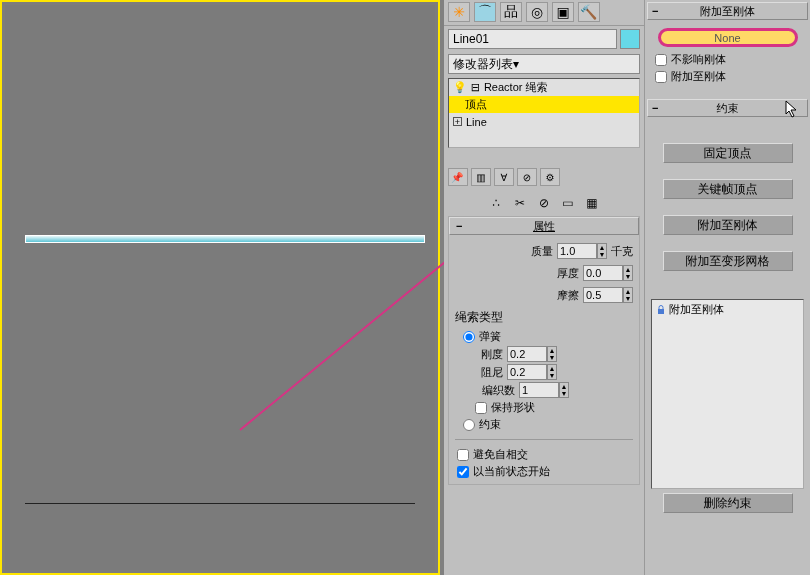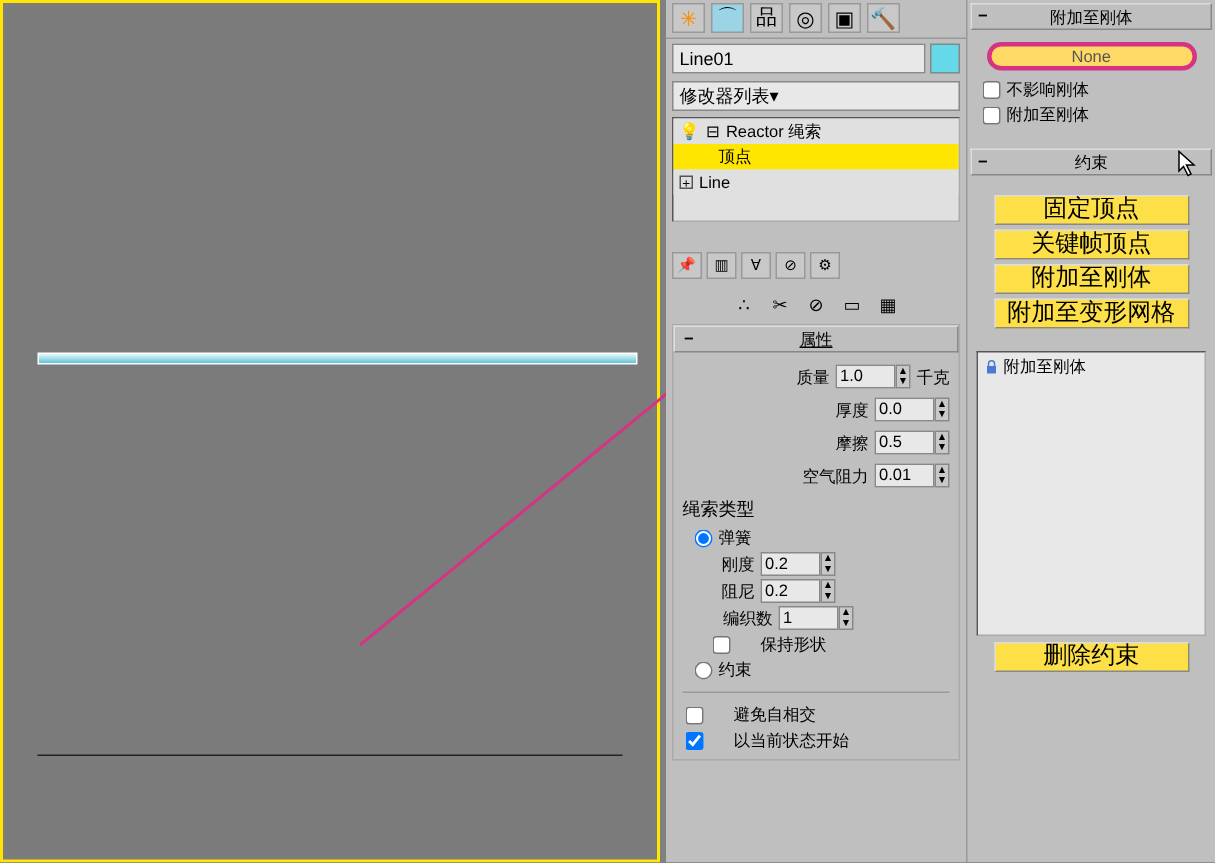--- a/index.html
+++ b/index.html
@@ -61,21 +61,21 @@
   
   .hierarchy {
     margin: 4px 4px 0 4px; height: 70px; background: #e0e0e0;
     border: 1px inset #aaa;
   }
   .h-row {
     display: flex; align-items: center; height: 17px; font-size: 11px;
     padding: 0 4px; gap: 4px;
   }
   .h-row-1 { background: #e0e0e0; }
-  .h-row-2 { background: #ffe600; padding-left: 30px; }
+  .h-row-2 { background: #ffe600; padding-left: 16px; }
   .h-row-3 { background: #e0e0e0; }
   
   .mini-icons {
     margin: 20px 4px 4px 4px; height: 20px; display: flex; gap: 3px;
     justify-content: flex-start;
   }
   .mini-icon { width: 20px; height: 18px; border: 1px solid #999; background: #c8c8c8;
     display: inline-flex; align-items: center; justify-content: center; font-size: 10px; }
   
   .edit-icons {
@@ -109,21 +109,21 @@
     width: 40px; height: 16px; font-size: 11px; border: 1px solid #888;
     background: #e8e8e8; padding: 0 2px;
   }
   .spinner .arrows {
     width: 10px; height: 16px; background: #c8c8c8; border: 1px solid #888;
     font-size: 7px; line-height: 7px; text-align: center;
   }
   
   .group-label { font-size: 12px; margin: 4px 0 2px 0; }
   .radio-row { display: flex; align-items: center; font-size: 11px; gap: 4px; padding: 1px 8px; }
-  .checkbox-row { display: flex; align-items: center; font-size: 11px; gap: 20px; padding: 1px 2px; }
+  .checkbox-row { display: flex; align-items: center; font-size: 11px; gap: 4px; padding: 1px 2px; }
   .sub-spinner-row { display: flex; align-items: center; gap: 4px; font-size: 11px;
     padding: 1px 0 1px 20px; }
   .sub-spinner-row label { width: 28px; text-align: right; }
   hr.sep { border: none; border-top: 1px solid #999; margin: 6px 0; }
   
   
   .far-right {
     position: absolute; left: 644px; top: 0; width: 166px; height: 575px;
     background: #bfbfbf; border-left: 1px solid #999;
   }
@@ -142,23 +142,23 @@
     display: block; width: 140px; height: 19px; margin: 2px auto 4px auto;
     background: #ffd966; border: 3px solid #d63384; border-radius: 10px;
     font-size: 11px; color: #555; text-align: center; line-height: 14px;
     position: relative;
   }
   
   .fr-checkbox { display: flex; align-items: center; gap: 4px; font-size: 11px;
     padding: 1px 4px; }
   
   .fr-button {
-    display: block; width: 130px; height: 20px; margin: 3px auto;
-    background: #fde047; border: 1px solid #ddd; border-bottom-color: #888;
-    border-right-color: #888; font-size: 16px; text-align: center; line-height: 18px;
+    display: block; width: 130px; height: 20px; margin: 16px auto;
+    background: #a3a3a3; border: 1px solid #ddd; border-bottom-color: #888;
+    border-right-color: #888; font-size: 12px; text-align: center; line-height: 18px;
   }
   
   .fr-listbox {
     margin: 4px 6px; height: 190px; background: #e8e8e8; border: 1px inset #aaa;
     padding: 2px 4px; font-size: 11px;
   }
   .fr-listbox-item { display: flex; align-items: center; gap: 3px; }
   .lock-icon { width: 10px; height: 10px; display: inline-block; }
   
   .cursor {
@@ -259,27 +259,20 @@
           <div class="arrows">▲<br>▼</div>
         </div>
       </div>
       <div class="form-row">
         <label>摩擦</label>
         <div class="spinner">
           <input value="0.5" style="">
           <div class="arrows">▲<br>▼</div>
         </div>
       </div>
-      <div class="form-row">
-        <label>空气阻力</label>
-        <div class="spinner">
-          <input value="0.01" style="">
-          <div class="arrows">▲<br>▼</div>
-        </div>
-      </div>
 
       <div class="group-label">绳索类型</div>
       <div class="radio-row">
         <input type="radio" checked="" style="">
         <span>弹簧</span>
       </div>
       <div class="sub-spinner-row">
         <label>刚度</label>
         <div class="spinner">
           <input value="0.2" style="">

